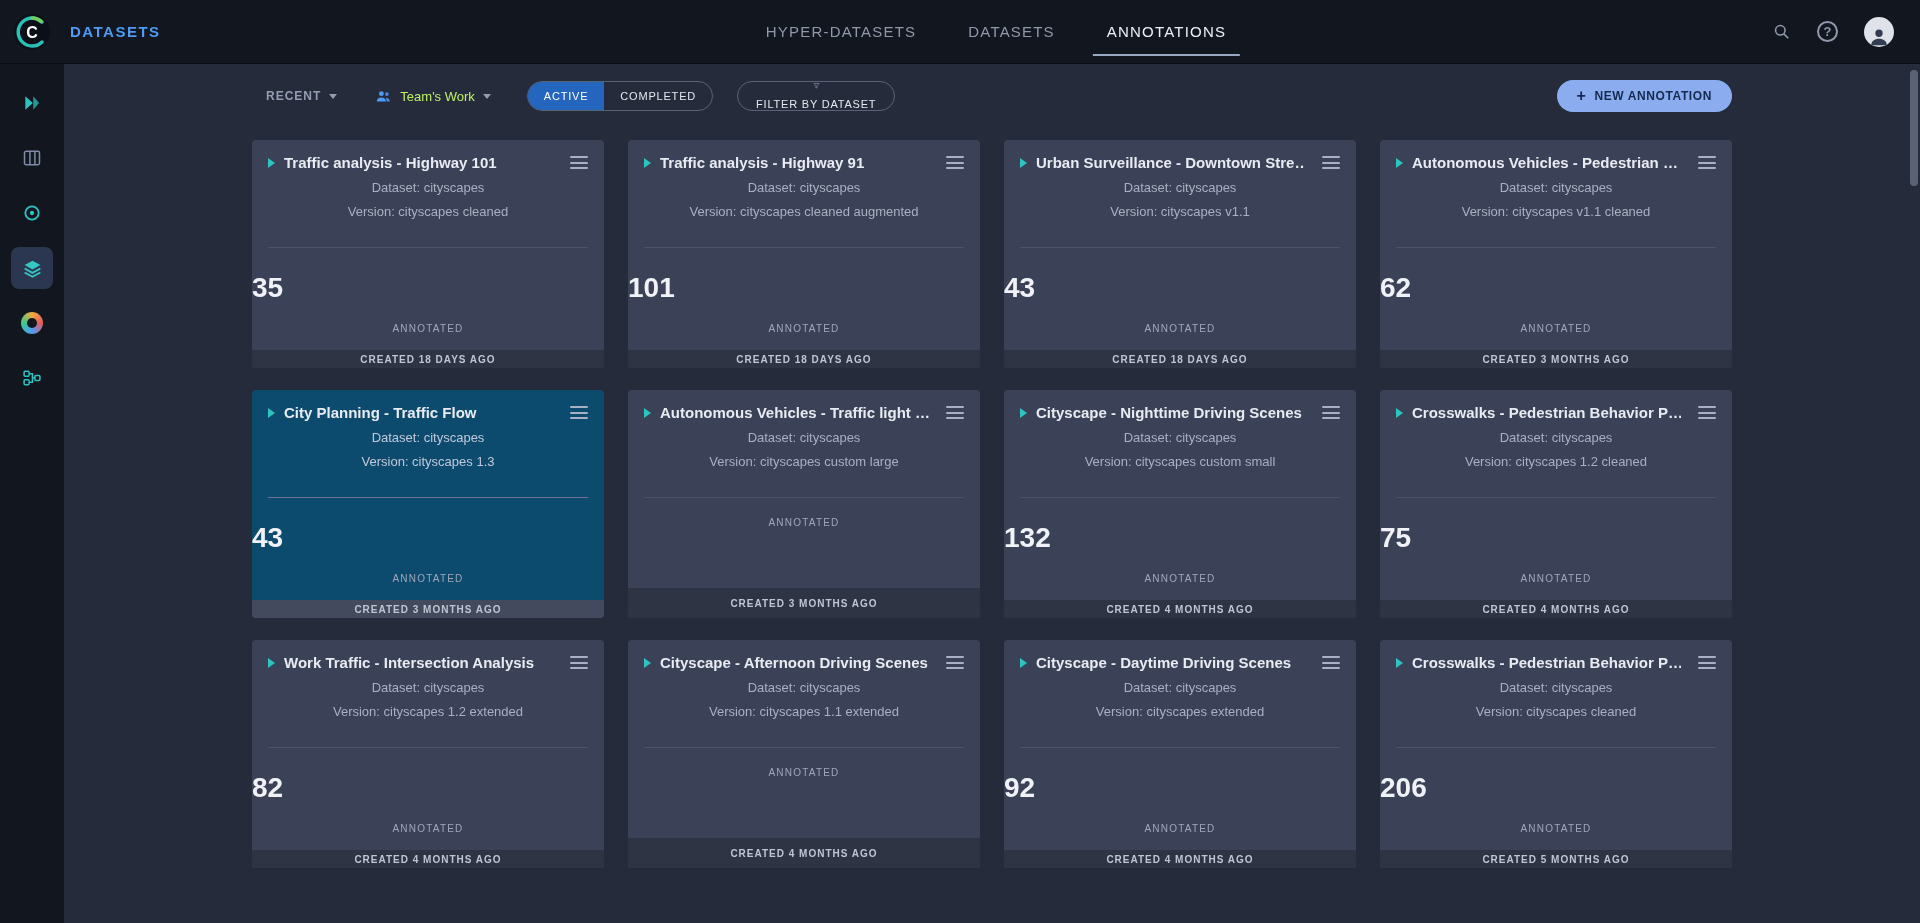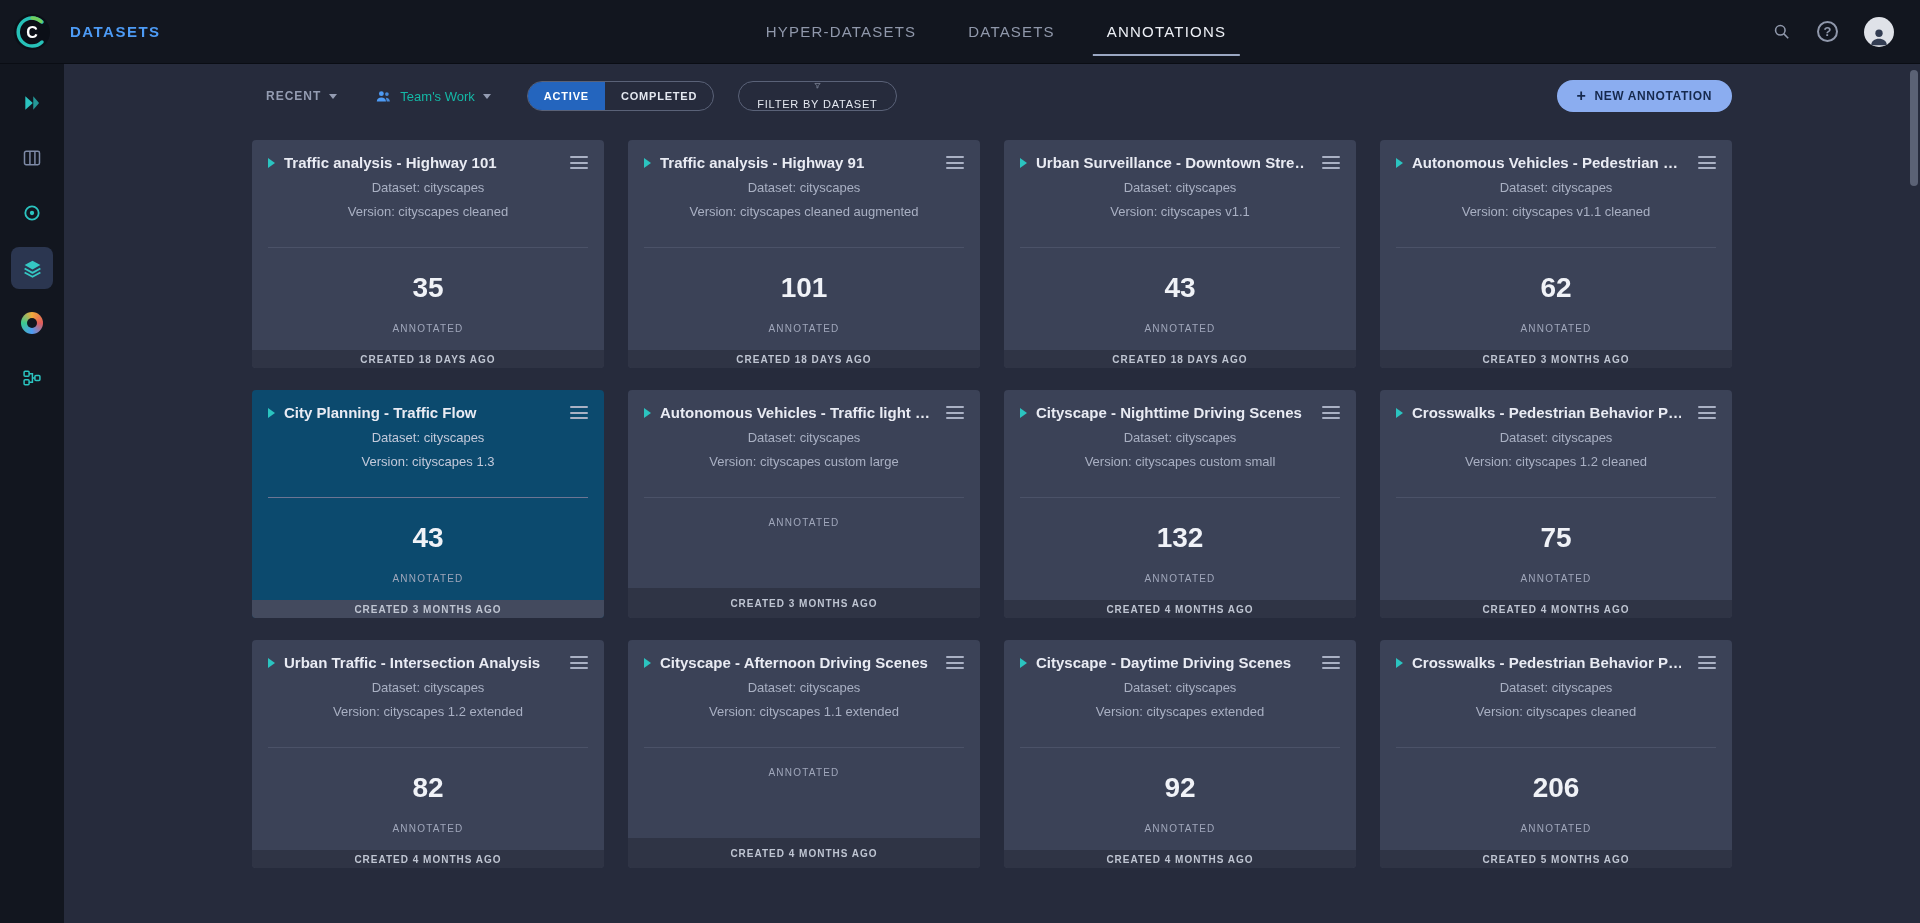--- a/index.html
+++ b/index.html
@@ -37,26 +37,26 @@
   .wheel::after { content:""; position:absolute; inset:6px; border-radius:50%; background:#12161f; }
 
   
   .main { position:absolute; top:64px; left:64px; right:0; bottom:0; overflow:hidden; }
   .content { width:1480px; margin:0 auto; }
 
   
   .toolbar { display:flex; align-items:center; height:32px; margin-top:16px; }
   .dd { display:flex; align-items:center; gap:8px; cursor:pointer; }
   .sort-dd { margin-left:14px; color:#949cb2; font-size:12px; font-weight:bold; letter-spacing:1px; }
-  .team-dd { margin-left:38px; color:#14b8a6; font-size:13px; }
+  .team-dd { margin-left:38px; color:#bef264; font-size:13px; }
   .caret { width:0; height:0; border-left:4px solid transparent; border-right:4px solid transparent;
            border-top:5px solid #949cb2; }
   .segmented { margin-left:36px; display:flex; border:1px solid #5a6278; border-radius:16px;
                overflow:hidden; height:30px; }
-  .segment { display:flex; align-items:center; padding:0 16px; font-size:11px; font-weight:bold;
+  .segment { display:flex; align-items:center; padding:0 16px; font-size:11px; font-weight:normal;
              letter-spacing:0.8px; color:#e4e8f0; cursor:pointer; }
   .segment.active { background:#2465be; color:#ffffff; }
   .pill-btn { margin-left:24px; display:flex; align-items:center; gap:9px; height:30px;
               border:1px solid #5a6278; border-radius:16px; background:transparent; padding:0 18px;
               color:#e4e8f0; font-size:11px; letter-spacing:0.8px; font-family:inherit; cursor:pointer;flex-direction:column; }
   .spacer { flex:1; }
   .new-btn { display:flex; align-items:center; gap:8px; height:32px; border:none; border-radius:16px;
              background:#8badf0; color:#16294e; font-size:12px; font-weight:bold; letter-spacing:0.6px;
              padding:0 20px; font-family:inherit; cursor:pointer; }
   .new-btn .plus { font-size:16px; font-weight:bold; line-height:1; }
@@ -70,21 +70,21 @@
   .card-title-row { display:flex; align-items:center; gap:9px; }
   .play { width:0; height:0; border-top:5px solid transparent; border-bottom:5px solid transparent;
           border-left:7px solid #2bc4c0; flex:none; }
   .card-title { flex:1; color:#e9ebf3; font-size:15px; font-weight:bold; white-space:nowrap;
                 overflow:hidden; }
   .menu-icon { width:18px; height:13px; display:flex; flex-direction:column;
                justify-content:space-between; flex:none; margin-left:8px; }
   .menu-icon i { display:block; height:2px; background:#aab1c4; border-radius:1px; }
   .card-meta { color:#a9b0c3; font-size:13px; margin-top:9px; white-space:nowrap; overflow:hidden;text-align:center; }
   .card-divider { border-top:1px solid #4b5268; margin:12px 16px 0 16px; }
-  .card-count { text-align:center; color:#f0f2f7; font-size:28px; font-weight:bold; margin-top:8px; }
+  .card-count { text-align:left; color:#f0f2f7; font-size:28px; font-weight:bold; margin-top:8px; }
   .card-count-label { text-align:center; color:#a0a7bb; font-size:10px; letter-spacing:1.2px; margin-top:3px; }
   .card-footer { margin-top:auto; height:30px; background:#2f3445; border-radius:0 0 4px 4px;
                  display:flex; align-items:center; justify-content:center; color:#bfc5d2;
                  font-size:10px; font-weight:bold; letter-spacing:1px; }
   .card.highlighted { background:#0c4a6e; }
   .card.highlighted .card-divider { border-top-color:#6d7593; }
   .card.highlighted .card-meta { color:#c3c9da; }
   .card.highlighted .card-footer { background:#434a5e; }
 
   .scroll-thumb { position:fixed; right:2px; top:70px; width:8px; height:116px;
@@ -365,21 +365,21 @@
         <div class="card-divider"></div>
         <div class="card-count">75</div>
         <div class="card-count-label">ANNOTATED</div>
         <div class="card-footer">CREATED 4 MONTHS AGO</div>
       </div>
 
       <div class="card">
         <div class="card-head">
           <div class="card-title-row">
             <span class="play"></span>
-            <span class="card-title">Urban Traffic - Intersection Analysis</span>
+            <span class="card-title">Work Traffic - Intersection Analysis</span>
             <span class="menu-icon">
                 <i></i>
                 <i></i>
                 <i></i>
               </span>
           </div>
           <div class="card-meta">Dataset: cityscapes</div>
           <div class="card-meta">Version: cityscapes 1.2 extended</div>
         </div>
         <div class="card-divider"></div>

